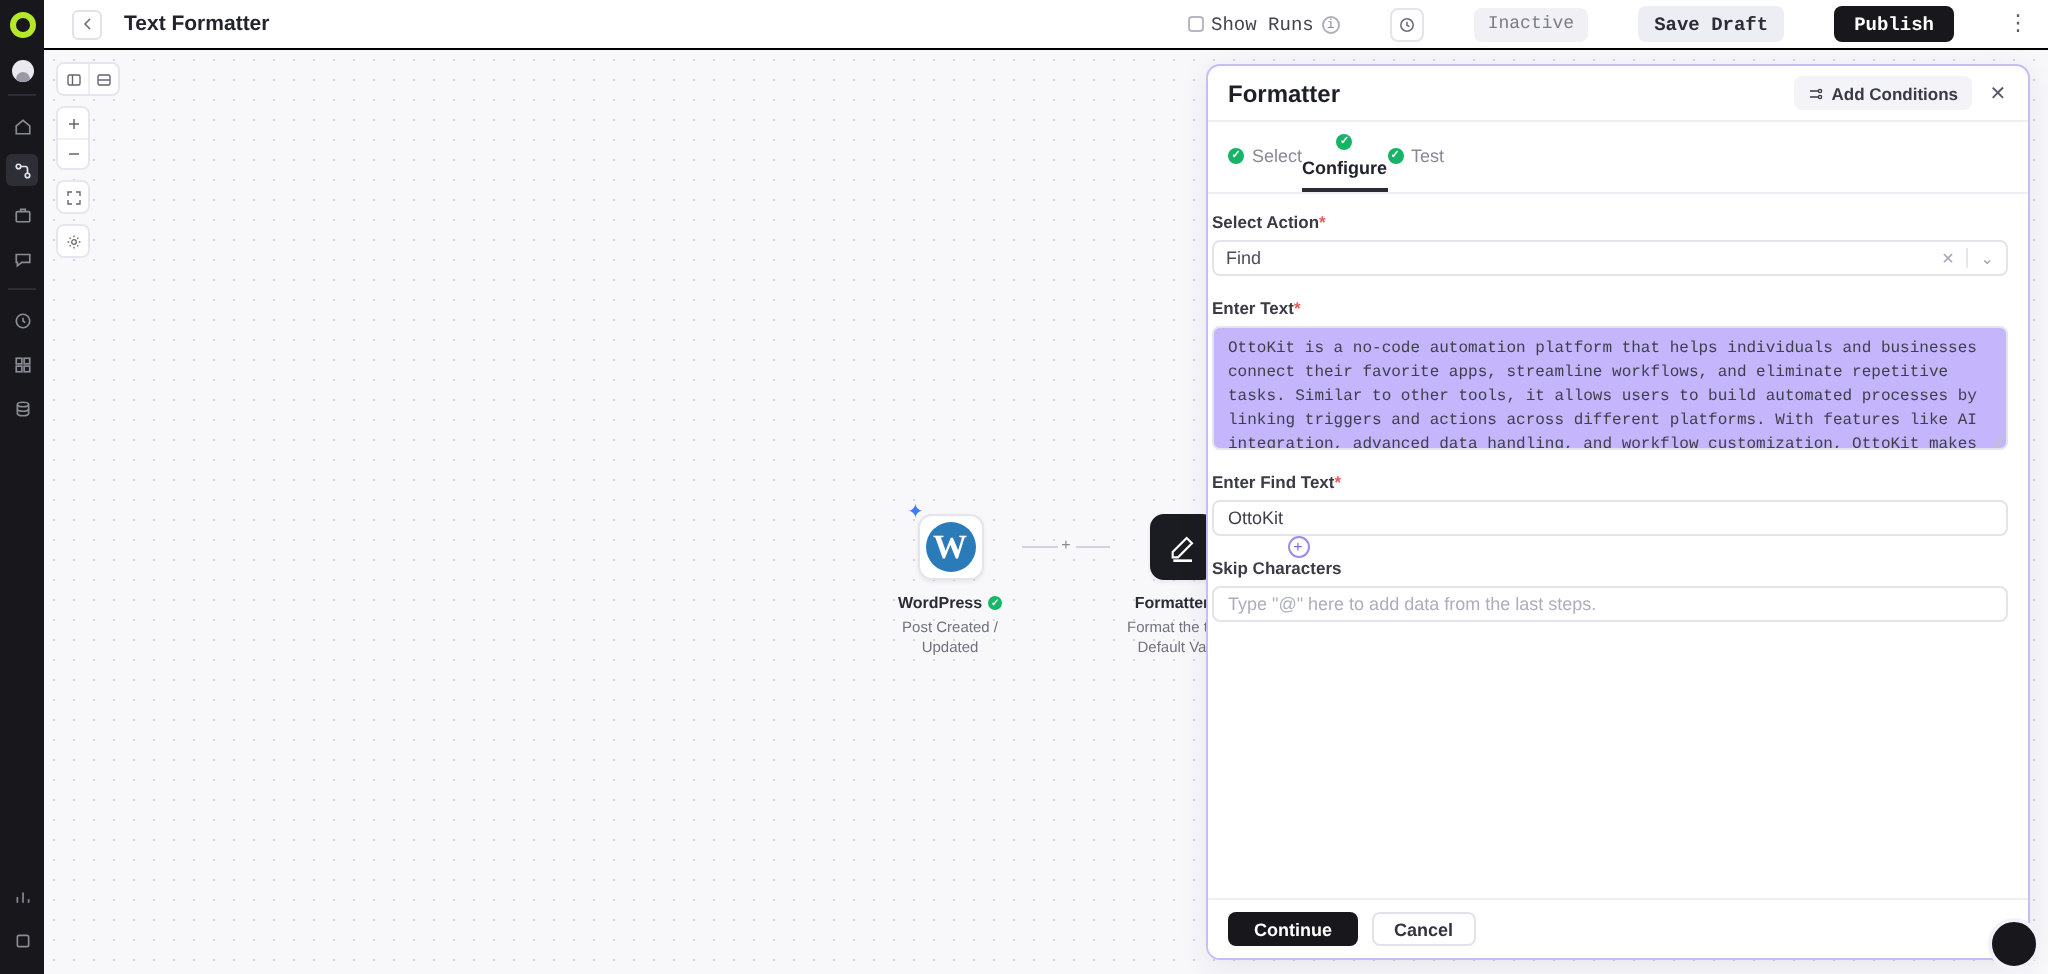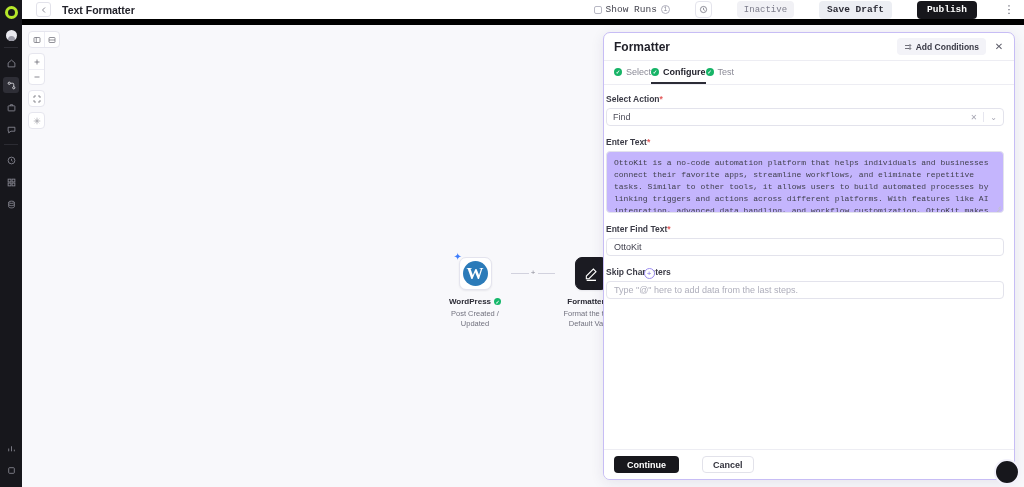--- a/index.html
+++ b/index.html
@@ -39,21 +39,21 @@
   }
   .rail-avatar:after{
     content:""; position:absolute; left:2px; top:6px; width:7px;height:7px;
     border-radius:50%; background:#9a9aa6;
   }
   .rail-bottom { margin-top:auto; padding-bottom:6px; display:flex; flex-direction:column; align-items:center;}
 
   
   .topbar {
     position:absolute; left:22px; top:0; width:1002px; height:25px;
-    background:#fff; border-bottom:6px solid #000000;
+    background:#fff; border-bottom:1px solid #000000;
     display:flex; align-items:center; padding:0 8px;
   }
   .back-btn {
     width:15px; height:15px; border:1px solid #e2e2ea; border-radius:3px;
     background:#fff; display:flex; align-items:center; justify-content:center;
     color:#6b6b78; font-size:9px; margin-left:6px;
   }
   .flow-title { margin-left:11px; font-size:10.5px; font-weight:600; color:#23232b; }
   .top-right { margin-left:auto; display:flex; align-items:center; gap:25px;font-family:Liberation Mono, monospace; }
   .show-runs { display:flex; align-items:center; gap:4px; color:#44444f; font-size:9.5px; }
@@ -158,21 +158,21 @@
   .panel-head-right { margin-left:auto; display:flex; align-items:center; gap:8px; }
   .cond-btn {
     height:17px; padding:0 7px; border-radius:4px; background:#f3f3f8;
     display:flex; align-items:center; gap:4px; font-size:8.5px; color:#3a3a46; font-weight:600;text-align:center;
   }
   .cond-btn svg{width:8px;height:8px;}
   .close-x { color:#5b5b68; font-size:10px; width:10px; text-align:center; }
 
   .tabs { display:flex; align-items:center; padding:6px 10px 0 10px; border-bottom:1px solid #ededf3; }
   .tab { display:flex; align-items:center; gap:4px; font-size:9px; color:#8a8a96; padding-bottom:5px; border-bottom:2px solid transparent; }
-  .tab.active { color:#22222c; font-weight:600; border-bottom-color:#2b2b36; }
+  .tab.active { color:#22222c; font-weight:600; border-bottom-color:#2b2b36;flex-direction:column; }
   .chk {
     width:8px;height:8px;border-radius:50%;background:#17b467;color:#fff;
     font-size:5.5px; line-height:8px; text-align:center; font-weight:700;
   }
 
   .panel-body { flex:1; padding:9px 10px 0 2px; overflow:hidden; }
   .field { margin-bottom:11px; }
   .flabel { font-size:8.5px; font-weight:700; color:#3b3b46; margin-bottom:4px; display:block; }
   .req { color:#e35b5b; }
   .select-box {
@@ -192,21 +192,21 @@
   .grip:before { width:6px; bottom:1px; transform:rotate(-45deg); transform-origin:right bottom;}
   .grip:after { width:3px; bottom:3px; transform:rotate(-45deg); transform-origin:right bottom;}
   .input-box {
     height:18px; border:1px solid #e3e3ec; border-radius:4px; background:#fff;
     display:flex; align-items:center; padding:0 7px; font-size:9px; color:#3f3f4c;
   }
   .input-box.ph { color:#aeaebb; }
 
   .panel-foot {
     height:30px; border-top:1px solid #ededf3; display:flex; align-items:center;
-    padding:0 10px; gap:23px; background:#fff;
+    padding:0 10px; gap:7px; background:#fff;
   }
   .btn-continue {
     height:17px; padding:0 13px; border-radius:4px; background:#17171c; color:#fff;
     display:flex; align-items:center; font-size:9px; font-weight:600;
   }
   .btn-cancel {
     height:17px; padding:0 10px; border-radius:4px; background:#fff; color:#33333d;
     border:1px solid #e2e2ea; display:flex; align-items:center; font-size:9px; font-weight:600;text-align:center;
   }
   .help-bubble {

